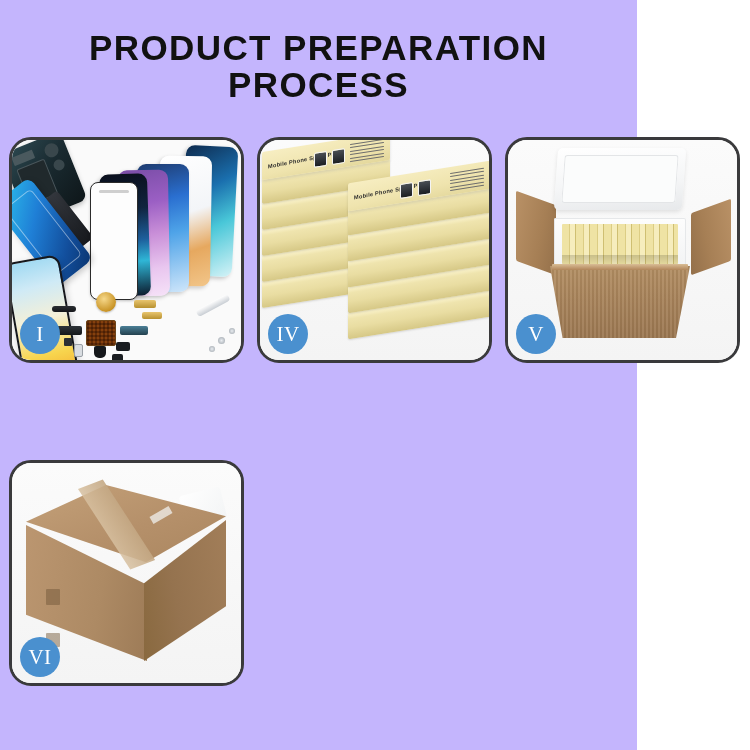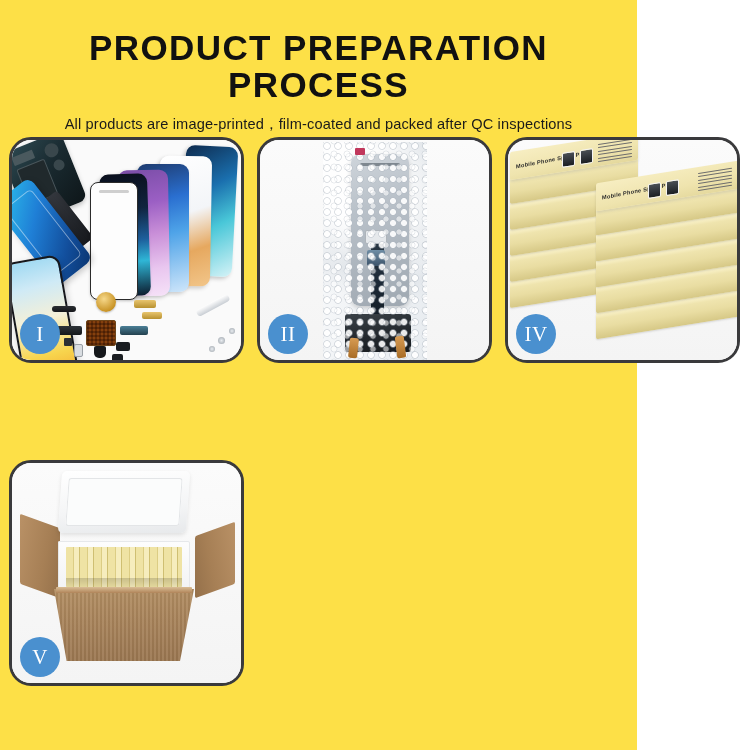--- a/index.html
+++ b/index.html
@@ -2,21 +2,21 @@
 <html><head>
 <meta charset="utf-8">
 <style>
   * { box-sizing: border-box; margin: 0; padding: 0; }
   html, body {
     width: 750px; height: 750px;
     background: #ffffff;
     font-family: "Liberation Sans", sans-serif;
     overflow: hidden;
   }
-  #page { position: relative; width: 637px; height: 750px; background: #fde047; }
+  #page { position: relative; width: 637px; height: 750px; background: #c4b5fd; }
 
   
   #header { padding-top: 30px; text-align: center; }
   #title {
     font-size: 35px; font-weight: 700; color: #111;
     letter-spacing: 1.4px; line-height: 1.05;
     font-family: "Liberation Sans", sans-serif;
   }
   #subtitle {
     margin-top: 11px; font-size: 14.6px; color: #1a1a1a;
@@ -359,21 +359,20 @@
     background: linear-gradient(135deg, rgba(255,255,255,.9), rgba(236,239,241,.5));
     transform: rotate(-14deg); border-radius: 3px; }
 </style>
 </head>
 <body>
 
 <div id="page">
 
   <div id="header">
     <div id="title">PRODUCT PREPARATION PROCESS</div>
-    <div id="subtitle">All products are image-printed，film-coated and packed after QC inspections</div>
   </div>
 
   <div id="grid">
 
     <div class="panel">
       <div class="panel-inner p1">
         <div class="ph ph-f1"></div>
         <div class="ph ph-f2"></div>
         <div class="ph ph-f3"></div>
         <div class="ph ph-f4"></div>
@@ -401,37 +400,20 @@
         <div class="part blk4"></div>
         <div class="part blk5"></div>
         <div class="part stylus"></div>
         <div class="part screw1"></div>
         <div class="part screw2"></div>
         <div class="part screw3"></div>
       </div>
       <div class="badge">I</div>
     </div>
 
-    <div class="panel">
-      <div class="panel-inner">
-        <div class="bw-bag">
-          <div class="scr-body"></div>
-          <div class="scr-redtag"></div>
-          <div class="scr-flex"></div>
-          <div class="scr-conn"></div>
-          <div class="scr-chip"></div>
-          <div class="scr-base"></div>
-          <div class="scr-cu1"></div>
-          <div class="scr-cu2"></div>
-          <div class="bw-bubbles"></div>
-          <div class="bw-bubbles2"></div>
-        </div>
-      </div>
-      <div class="badge">II</div>
-    </div>
 
 
     <div class="panel">
       <div class="panel-inner">
         <div class="stack">
           <div class="sb sbA5">
               <div class="sb-edge"></div>
             </div>
           <div class="sb sbA4">
               <div class="sb-edge"></div>
@@ -500,15 +482,30 @@
         <div class="c5-eps"></div>
         <div class="c5-yellow"></div>
         <div class="c5-rim"></div>
         <div class="c5-front">
           <div class="c5-front-tex"></div>
         </div>
       </div>
       <div class="badge">V</div>
     </div>
 
+    <div class="panel">
+      <div class="panel-inner">
+        <div class="c6">
+          <div class="c6-wrap"></div>
+          <div class="c6-top"></div>
+          <div class="c6-left"></div>
+          <div class="c6-right"></div>
+          <div class="c6-tape"></div>
+          <div class="c6-tape2"></div>
+          <div class="c6-tab1"></div>
+          <div class="c6-tab2"></div>
+        </div>
+      </div>
+      <div class="badge">VI</div>
+    </div>
 
   </div>
 </div>
 
 </body></html>

